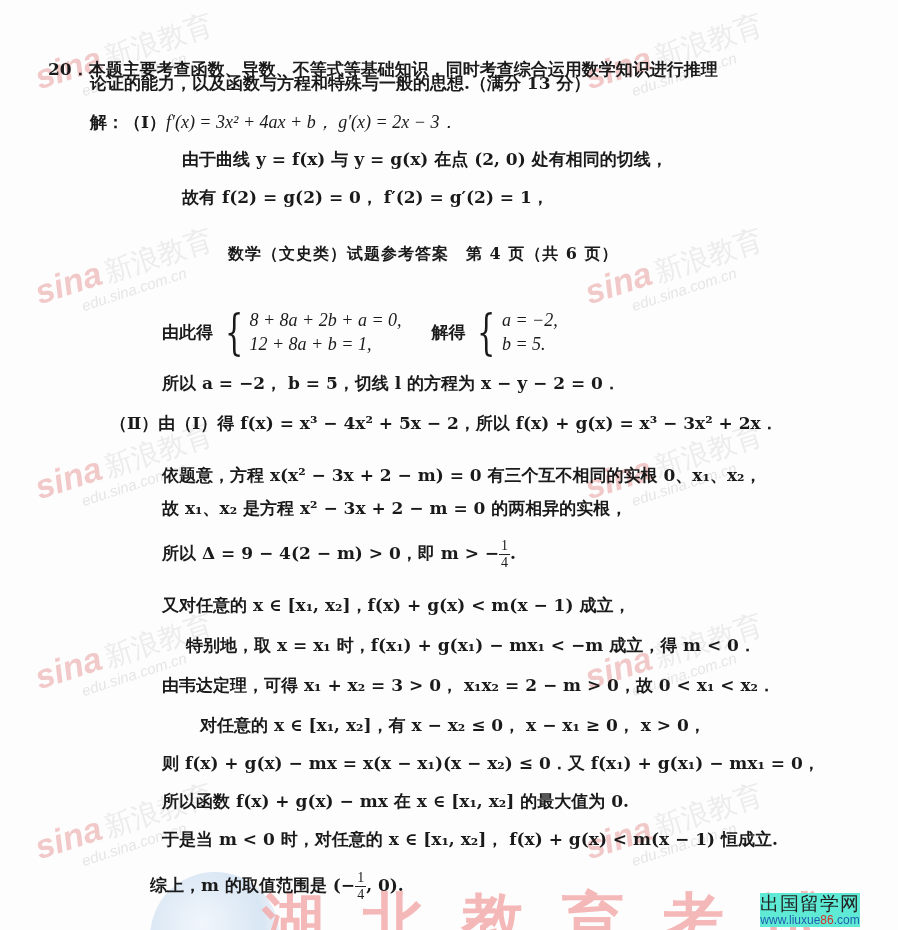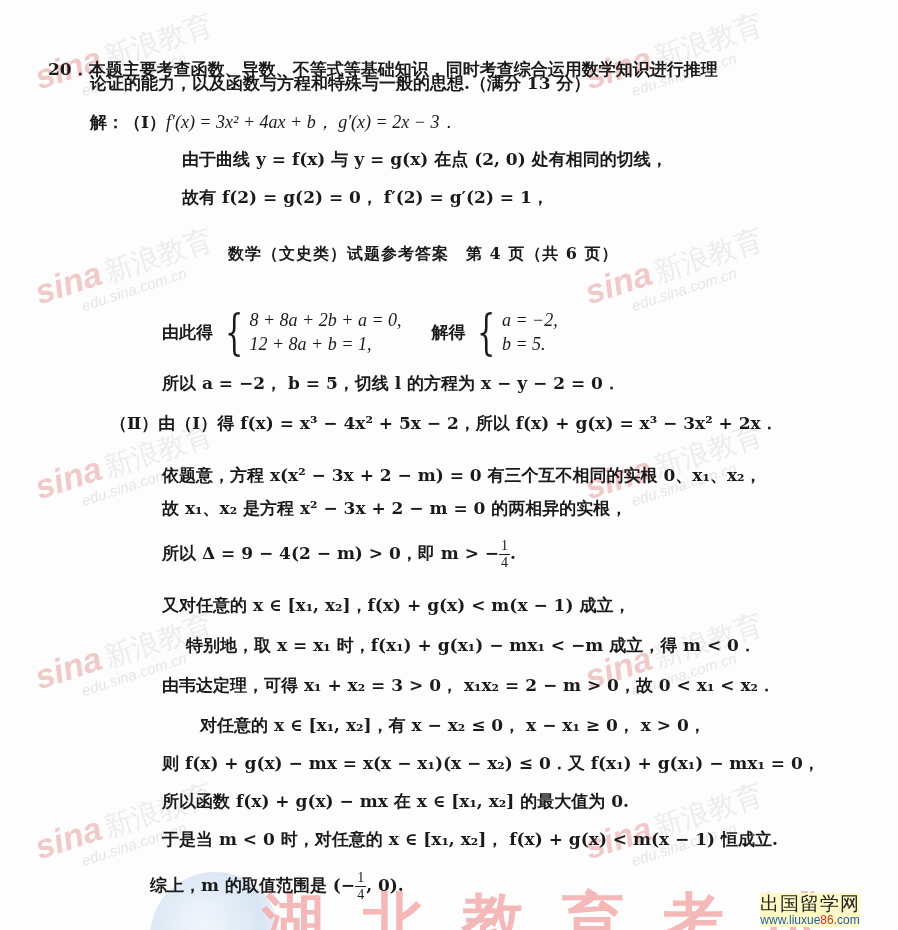--- a/index.html
+++ b/index.html
@@ -28,21 +28,21 @@
   .bottom-red {
     position:absolute; left:262px; top:880px; font-family:"DejaVu Sans", sans-serif;
     font-size:62px; font-weight:bold; color:#f4a8a8; letter-spacing:38px; opacity:0.8;
   }
   .bottom-circle {
     position:absolute; left:150px; top:872px; width:130px; height:130px; border-radius:50%;
     background:radial-gradient(circle at 40% 40%, #eef4fb 0%, #cfe0f1 55%, #e9f0f8 70%);
     opacity:0.8;
   }
   .liuxue {
-    position:absolute; left:760px; top:893px; text-align:center; background:#fef9c3;
+    position:absolute; left:760px; top:893px; text-align:center; background:#5eead4;
   }
   .liuxue .t { font-family:"DejaVu Sans", sans-serif; font-size:19px; color:#222; letter-spacing:1px; line-height:20px; }
   .liuxue .u { font-family:"Liberation Sans", sans-serif; font-size:12px; color:#1f5fae; line-height:14px; }
   .liuxue .u b { color:#d3302a; font-weight:normal; }
 </style>
 </head>
 <body>
 
 <div class="wm" style="left:30px;top:60px;"><span class="logo">sina</span><span class="cn">新浪教育</span><span class="url">edu.sina.com.cn</span></div>
 <div class="wm" style="left:580px;top:60px;"><span class="logo">sina</span><span class="cn">新浪教育</span><span class="url">edu.sina.com.cn</span></div>

